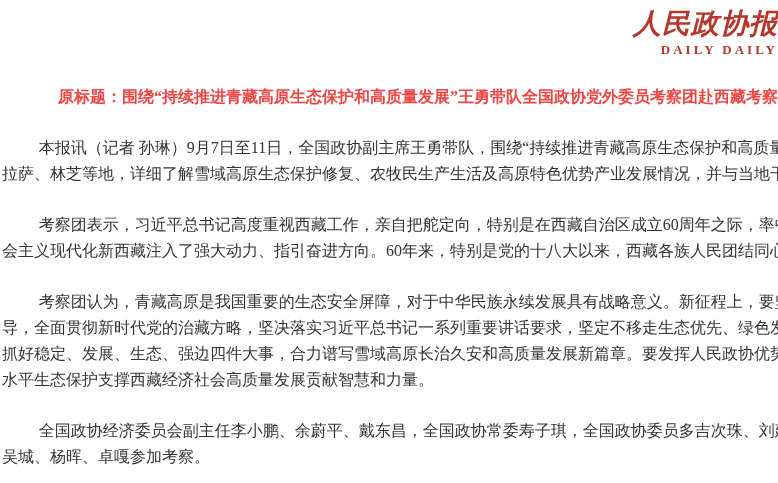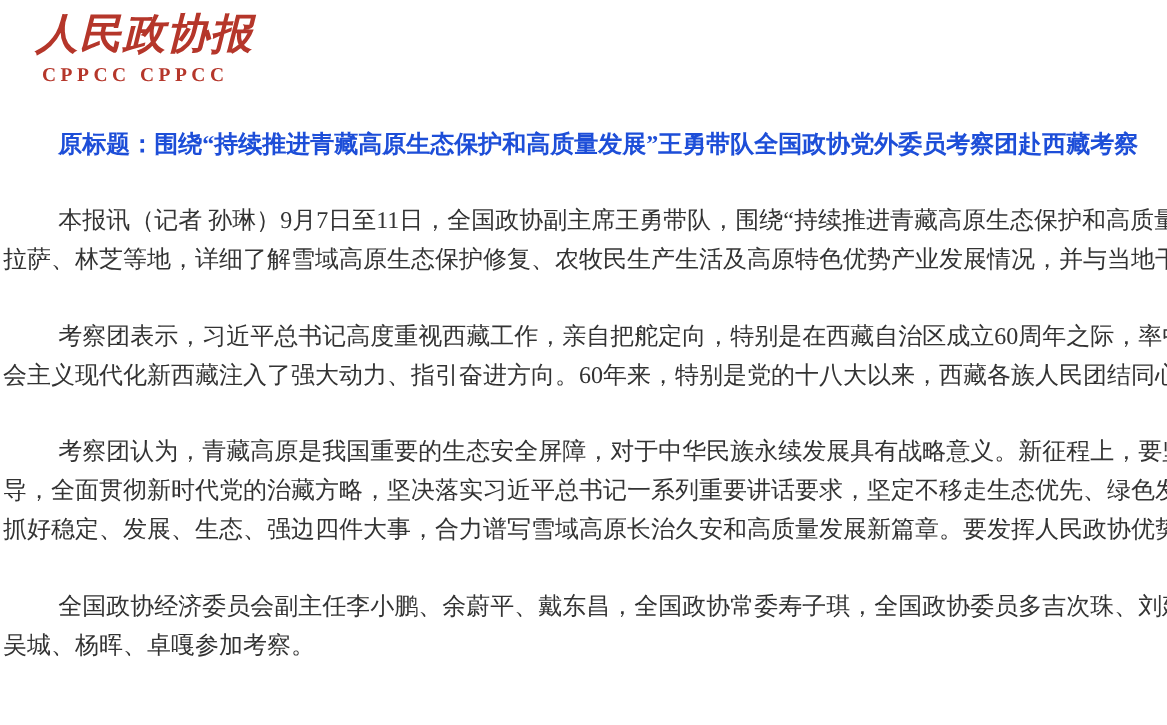--- a/index.html
+++ b/index.html
@@ -16,20 +16,21 @@
   .page {
     width: 778px;
     height: 483px;
     overflow: hidden;
     position: relative;
   }
   
   .masthead {
     padding: 8px 0 0 24px;
     height: 50px;
+    text-align: right;
   }
   .masthead-cn {
     color: #b5362a;
     font-size: 28px;
     line-height: 31px;
     font-weight: bold;
     font-style: italic;
     letter-spacing: 1px;
     white-space: nowrap;
   }
@@ -45,65 +46,67 @@
   }
   
   .article {
     padding-left: 2px;
     color: #333333;
     font-size: 16px;
   }
   .article-title {
     margin-top: 26px;
     font-weight: bold;
-    color: #1d4ed8;
+    color: #ef4444;
     line-height: 26px;
     white-space: nowrap;
     text-indent: 2.3em;
+    text-align: right;
   }
   .para {
     margin-top: 25px;
     margin-bottom: 0;
   }
   .line {
     line-height: 26px;
     white-space: nowrap;
   }
   .para .line:first-child {
     text-indent: 2.3em;
   }
 </style>
 </head>
 <body>
 
 <div class="page">
 
   <div class="masthead">
     <div class="masthead-cn">人民政协报</div>
-    <div class="masthead-en">CPPCC CPPCC</div>
+    <div class="masthead-en">DAILY DAILY</div>
   </div>
 
   <div class="article">
 
     <div class="article-title">原标题：围绕“持续推进青藏高原生态保护和高质量发展”王勇带队全国政协党外委员考察团赴西藏考察</div>
 
     <div class="para">
       <div class="line">本报讯（记者 孙琳）9月7日至11日，全国政协副主席王勇带队，围绕“持续推进青藏高原生态保护和高质量发展</div>
       <div class="line">拉萨、林芝等地，详细了解雪域高原生态保护修复、农牧民生产生活及高原特色优势产业发展情况，并与当地干部群众</div>
     </div>
 
     <div class="para">
       <div class="line">考察团表示，习近平总书记高度重视西藏工作，亲自把舵定向，特别是在西藏自治区成立60周年之际，率中央代表</div>
       <div class="line">会主义现代化新西藏注入了强大动力、指引奋进方向。60年来，特别是党的十八大以来，西藏各族人民团结同心、携</div>
     </div>
 
     <div class="para">
       <div class="line">考察团认为，青藏高原是我国重要的生态安全屏障，对于中华民族永续发展具有战略意义。新征程上，要坚持以习</div>
       <div class="line">导，全面贯彻新时代党的治藏方略，坚决落实习近平总书记一系列重要讲话要求，坚定不移走生态优先、绿色发展道路</div>
       <div class="line">抓好稳定、发展、生态、强边四件大事，合力谱写雪域高原长治久安和高质量发展新篇章。要发挥人民政协优势作用，</div>
+      <div class="line">水平生态保护支撑西藏经济社会高质量发展贡献智慧和力量。</div>
     </div>
 
     <div class="para">
       <div class="line">全国政协经济委员会副主任李小鹏、余蔚平、戴东昌，全国政协常委寿子琪，全国政协委员多吉次珠、刘建波、赵</div>
       <div class="line">吴城、杨晖、卓嘎参加考察。</div>
     </div>
 
   </div>
 </div>
 

